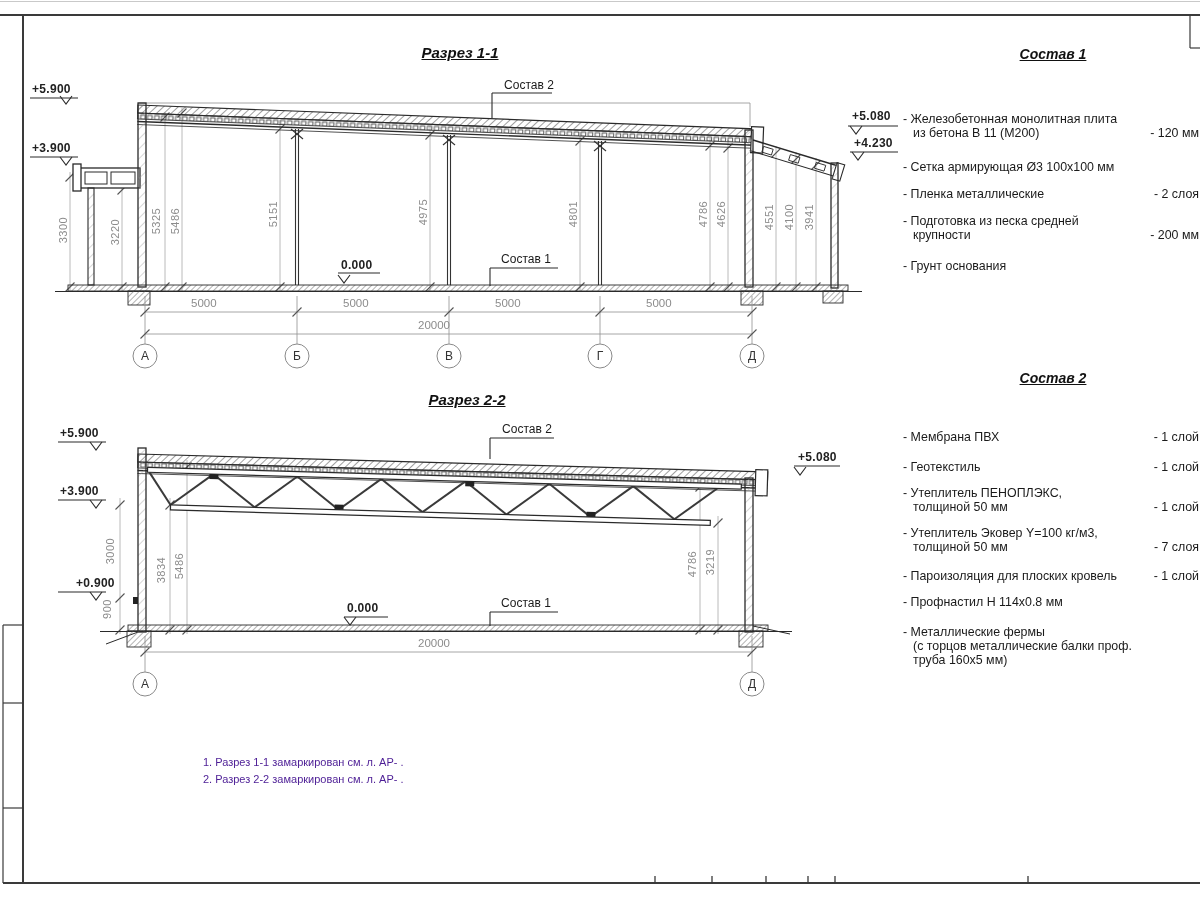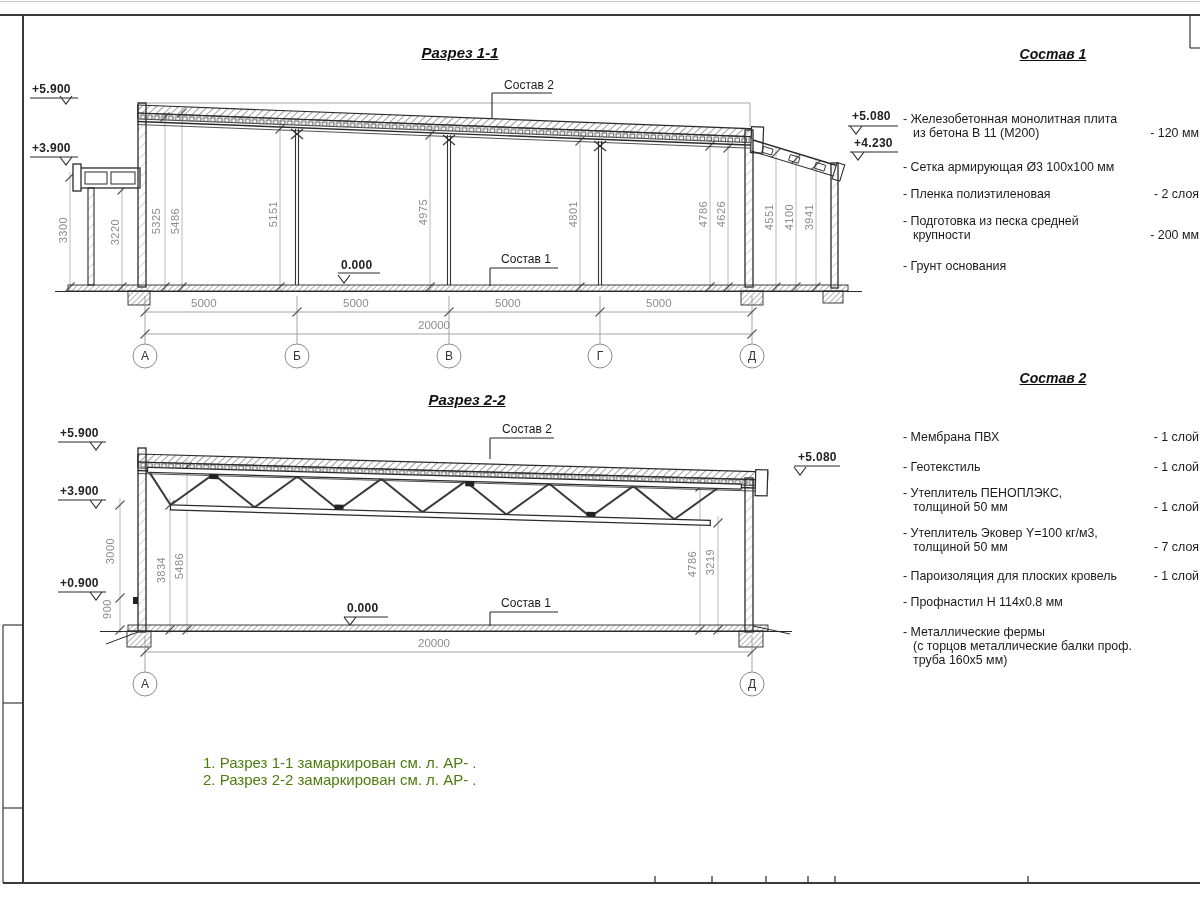--- a/index.html
+++ b/index.html
@@ -13,21 +13,21 @@
         transform:rotate(-90deg);letter-spacing:0.5px;}
   .hdim{font-size:11.5px;color:#8c8c8c;text-align:left;width:60px;}
   .elev{font-size:12px;font-weight:600;color:#222;letter-spacing:0.3px;}
   .axis{font-size:12px;color:#333;width:16px;text-align:center;}
   .calloutlbl{font-size:12px;color:#1a1a1a;width:70px;text-align:center;}
   .list{width:296px;}
   .list-item{display:flex;justify-content:space-between;align-items:flex-end;}
   .item-text{font-size:12.4px;line-height:14px;white-space:pre-line;
              padding-left:10px;text-indent:-10px;color:#1a1a1a;}
   .item-val{font-size:12.4px;white-space:nowrap;color:#1a1a1a;padding-left:6px;}
-  .notes{font-size:15px;line-height:17px;color:#4d7c0f;}
+  .notes{font-size:11px;line-height:17px;color:#4c1d95;}
 </style>
 </head>
 <body>
 
 <div id="page">
 
 <svg id="linework" width="1200" height="900" viewBox="0 0 1200 900">
   <defs>
     <pattern id="h1" patternUnits="userSpaceOnUse" width="5" height="5" patternTransform="rotate(45)">
       <line x1="0" y1="0" x2="0" y2="5" stroke="#777" stroke-width="1.4"></line>
@@ -335,21 +335,21 @@
 <div class="abs axis" style="left:137px;top:349px;">А</div>
 <div class="abs axis" style="left:289px;top:349px;">Б</div>
 <div class="abs axis" style="left:441px;top:349px;">В</div>
 <div class="abs axis" style="left:592px;top:349px;">Г</div>
 <div class="abs axis" style="left:744px;top:349px;">Д</div>
 
 <div class="abs title" style="left:407px;top:391px;width:120px;">Разрез 2-2</div>
 
 <div class="abs elev" style="left:60px;top:426px;">+5.900</div>
 <div class="abs elev" style="left:60px;top:484px;">+3.900</div>
-<div class="abs elev" style="left:60px;top:576px;">+0.900</div>
+<div class="abs elev" style="left:76px;top:576px;">+0.900</div>
 <div class="abs elev" style="left:798px;top:450px;">+5.080</div>
 <div class="abs elev" style="left:347px;top:601px;">0.000</div>
 
 <div class="abs calloutlbl" style="left:492px;top:422px;">Состав 2</div>
 <div class="abs calloutlbl" style="left:491px;top:596px;">Состав 1</div>
 
 <div class="abs vdim" style="left:76px;top:544px;">3000</div>
 <div class="abs vdim" style="left:73px;top:602px;">900</div>
 <div class="abs vdim" style="left:127px;top:563px;">3834</div>
 <div class="abs vdim" style="left:145px;top:559px;">5486</div>
@@ -366,21 +366,21 @@
   <div class="list-item" style="margin-bottom:20px;">
     <span class="item-text">- Железобетонная  монолитная плита
 из бетона В 11 (М200)</span>
     <span class="item-val">- 120 мм</span>
   </div>
   <div class="list-item" style="margin-bottom:13px;">
     <span class="item-text">- Сетка армирующая Ø3 100х100 мм</span>
     <span class="item-val"></span>
   </div>
   <div class="list-item" style="margin-bottom:13px;">
-    <span class="item-text">- Пленка полиэтиленовая</span>
+    <span class="item-text">- Пленка металлические</span>
     <span class="item-val">- 2 слоя</span>
   </div>
   <div class="list-item" style="margin-bottom:17px;">
     <span class="item-text">- Подготовка из песка средней
 крупности</span>
     <span class="item-val">- 200 мм</span>
   </div>
   <div class="list-item">
     <span class="item-text">- Грунт основания</span>
     <span class="item-val"></span>

